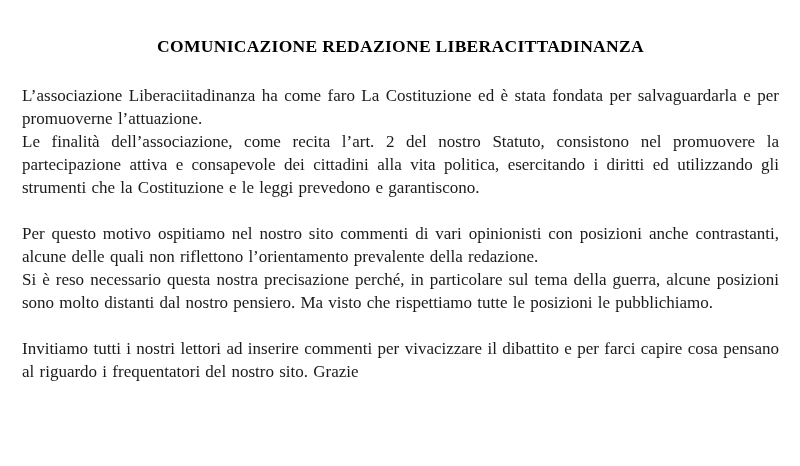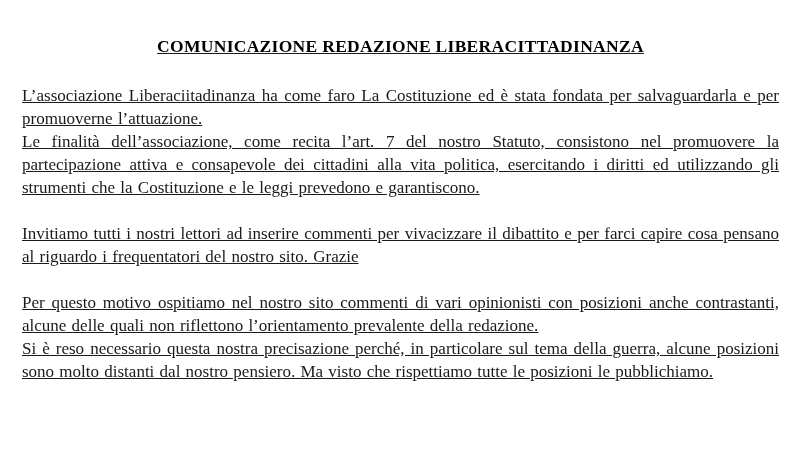--- a/index.html
+++ b/index.html
@@ -10,21 +10,20 @@
   .page {
     position: relative;
     box-sizing: border-box;
     width: 800px;
     height: 466px;
     background: #ffffff;
     font-family: "Liberation Serif", serif;
     color: #1a1a1a;
     padding: 30px 21px 0 22px;
     overflow: hidden;
-    text-decoration: underline;
   }
   .doc-title {
     font-size: 17.5px;
     font-weight: bold;
     text-align: center;
     color: #000000;
     letter-spacing: 0.3px;
     margin: 6px 0 27px 0;
   }
   .block {
@@ -40,25 +39,25 @@
 </style>
 </head>
 <body>
 
 <div class="page">
 
   <h1 class="doc-title">COMUNICAZIONE REDAZIONE LIBERACITTADINANZA</h1>
 
   <div class="block">
     <p>L’associazione Liberaciitadinanza ha come faro La Costituzione ed è stata fondata per salvaguardarla e per promuoverne l’attuazione.</p>
-    <p>Le finalità dell’associazione, come recita l’art. 7 del nostro Statuto, consistono nel promuovere la partecipazione attiva e consapevole dei cittadini alla vita politica, esercitando i diritti ed utilizzando gli strumenti che la Costituzione e le leggi prevedono e garantiscono.</p>
-  </div>
-
-  <div class="block">
-    <p>Invitiamo tutti i nostri lettori ad inserire commenti per vivacizzare il dibattito e per farci capire cosa pensano al riguardo i frequentatori del nostro sito. Grazie</p>
+    <p>Le finalità dell’associazione, come recita l’art. 2 del nostro Statuto, consistono nel promuovere la partecipazione attiva e consapevole dei cittadini alla vita politica, esercitando i diritti ed utilizzando gli strumenti che la Costituzione e le leggi prevedono e garantiscono.</p>
   </div>
 
   <div class="block">
     <p>Per questo motivo ospitiamo nel nostro sito commenti di vari opinionisti con posizioni anche contrastanti, alcune delle quali  non riflettono l’orientamento prevalente della redazione.</p>
     <p>Si è reso necessario questa nostra precisazione perché, in particolare sul tema della guerra, alcune posizioni sono  molto distanti dal nostro pensiero. Ma visto che rispettiamo tutte le posizioni le pubblichiamo.</p>
   </div>
 
+  <div class="block">
+    <p>Invitiamo tutti i nostri lettori ad inserire commenti per vivacizzare il dibattito e per farci capire cosa pensano al riguardo i frequentatori del nostro sito. Grazie</p>
+  </div>
+
 </div>
 
 </body></html>

